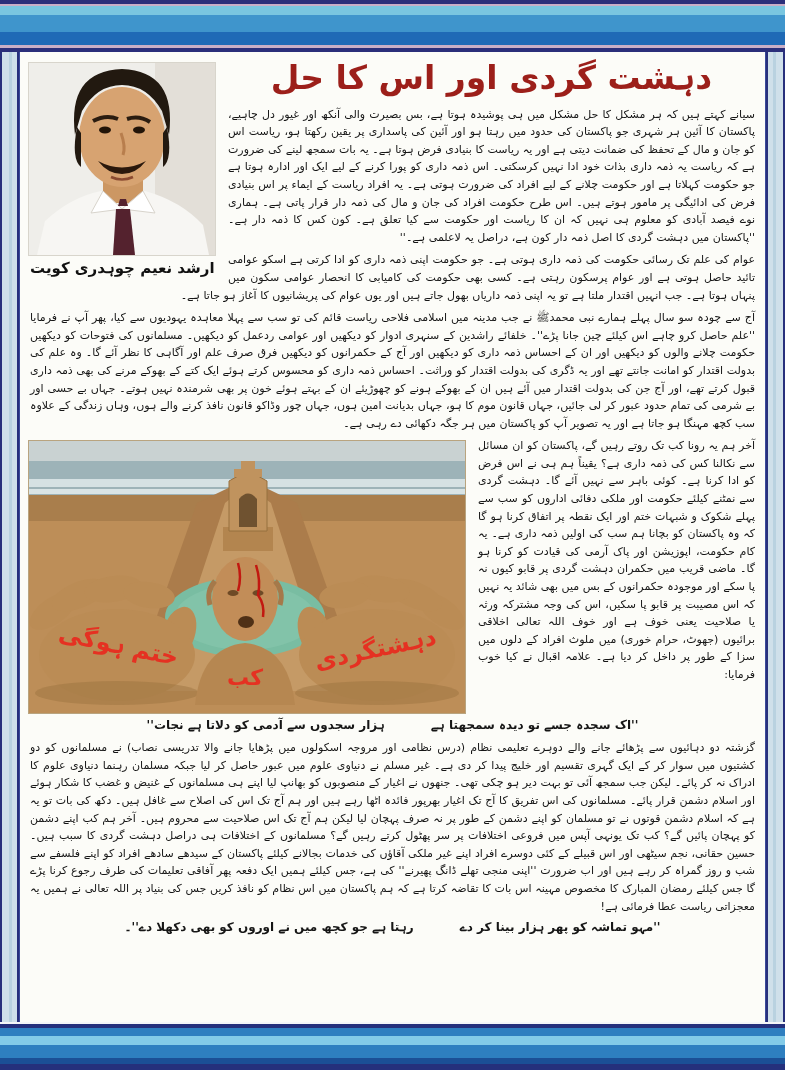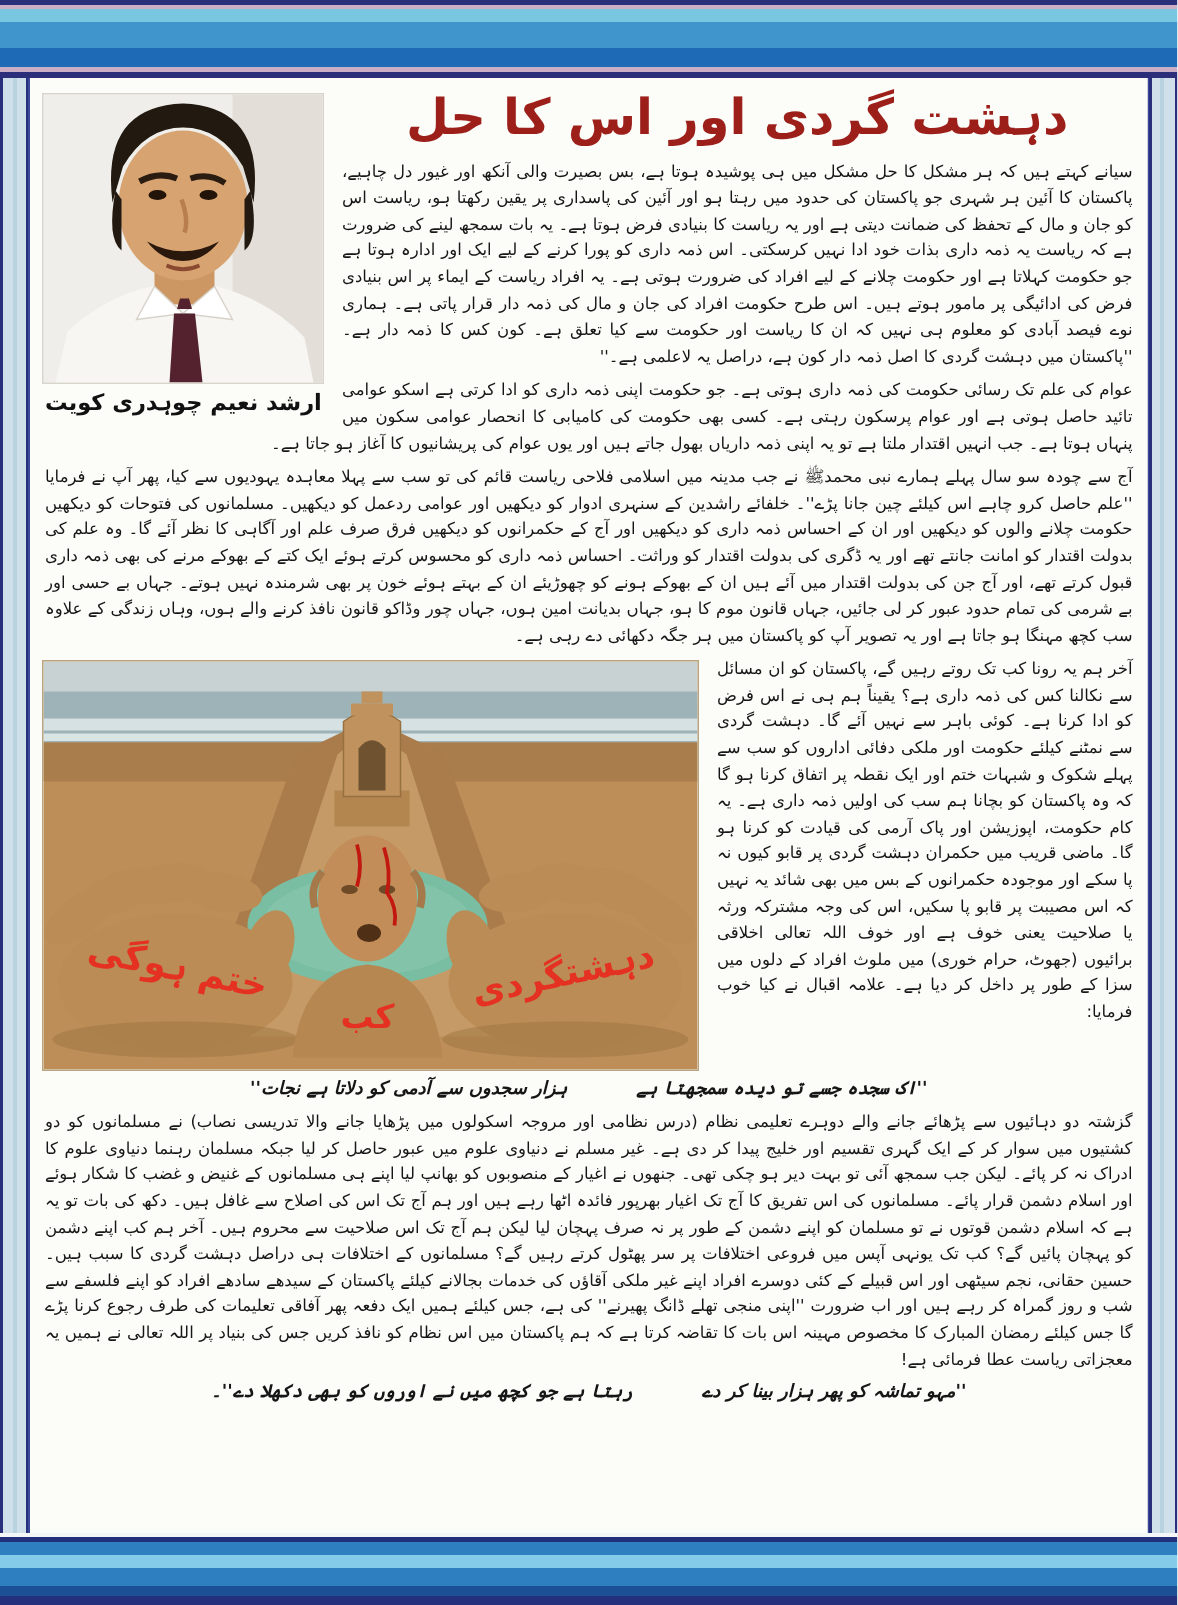--- a/index.html
+++ b/index.html
@@ -19,21 +19,21 @@
   .title{margin:0 0 8px;font-size:33px;line-height:1.2;font-weight:bold;color:#9c1f1a;
     text-align:center;}
   .photo-float{float:left;width:186px;margin:4px 12px 2px 0;text-align:left;}
   .photo-float svg{display:block;border:1px solid #d8d5cc;background:#efeeea;}
   .author{font-size:15px;font-weight:bold;margin-top:3px;color:#111;}
   p.body{margin:4px 0 5px;font-size:11px;line-height:1.6;text-align:justify;}
   .sand-float{float:left;width:436px;margin:3px 12px 4px 0;}
   .sand-float svg{display:block;border:1px solid #b9a47f;}
   .poem{clear:left;display:flex;justify-content:center;gap:46px;direction:rtl;
     font-size:12px;font-weight:bold;margin:2px 0 7px;}
-  .poem span{white-space:nowrap;font-style:italic;}
+  .poem span{white-space:nowrap;}
 </style>
 </head>
 <body>
 
 <div class="page">
   <div class="band-top"></div>
   <div class="side left"></div>
   <div class="side right"></div>
   <div class="band-bottom"></div>
 

